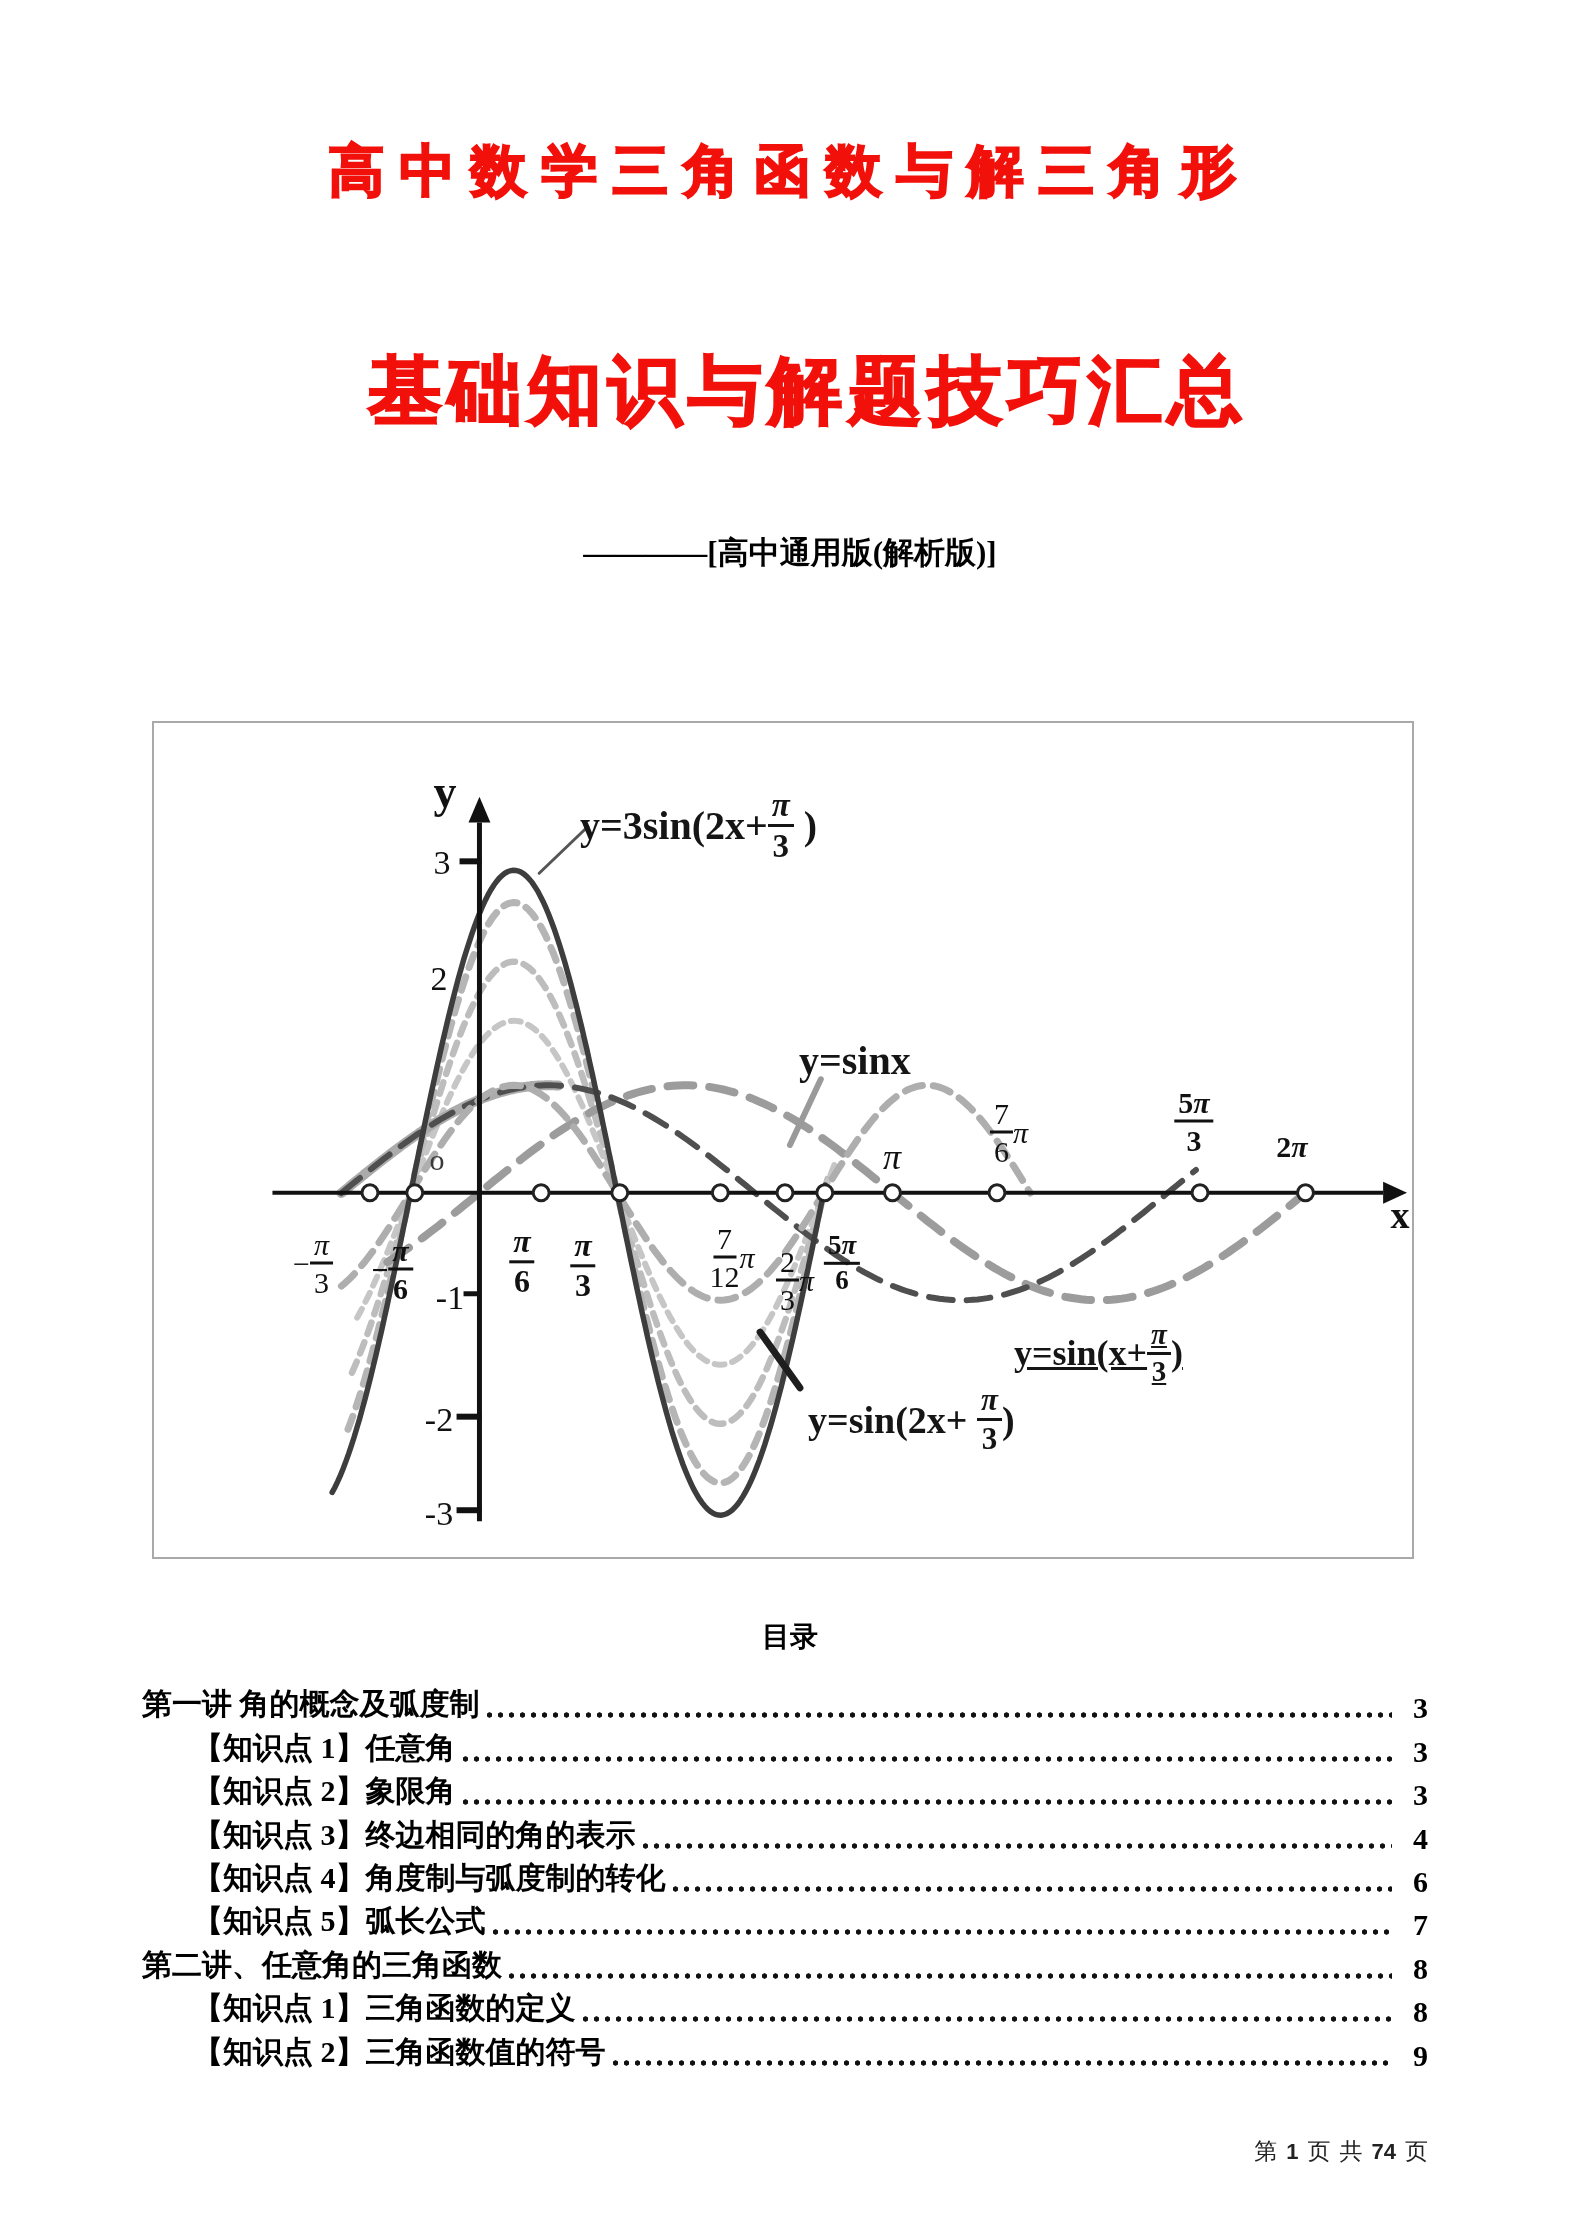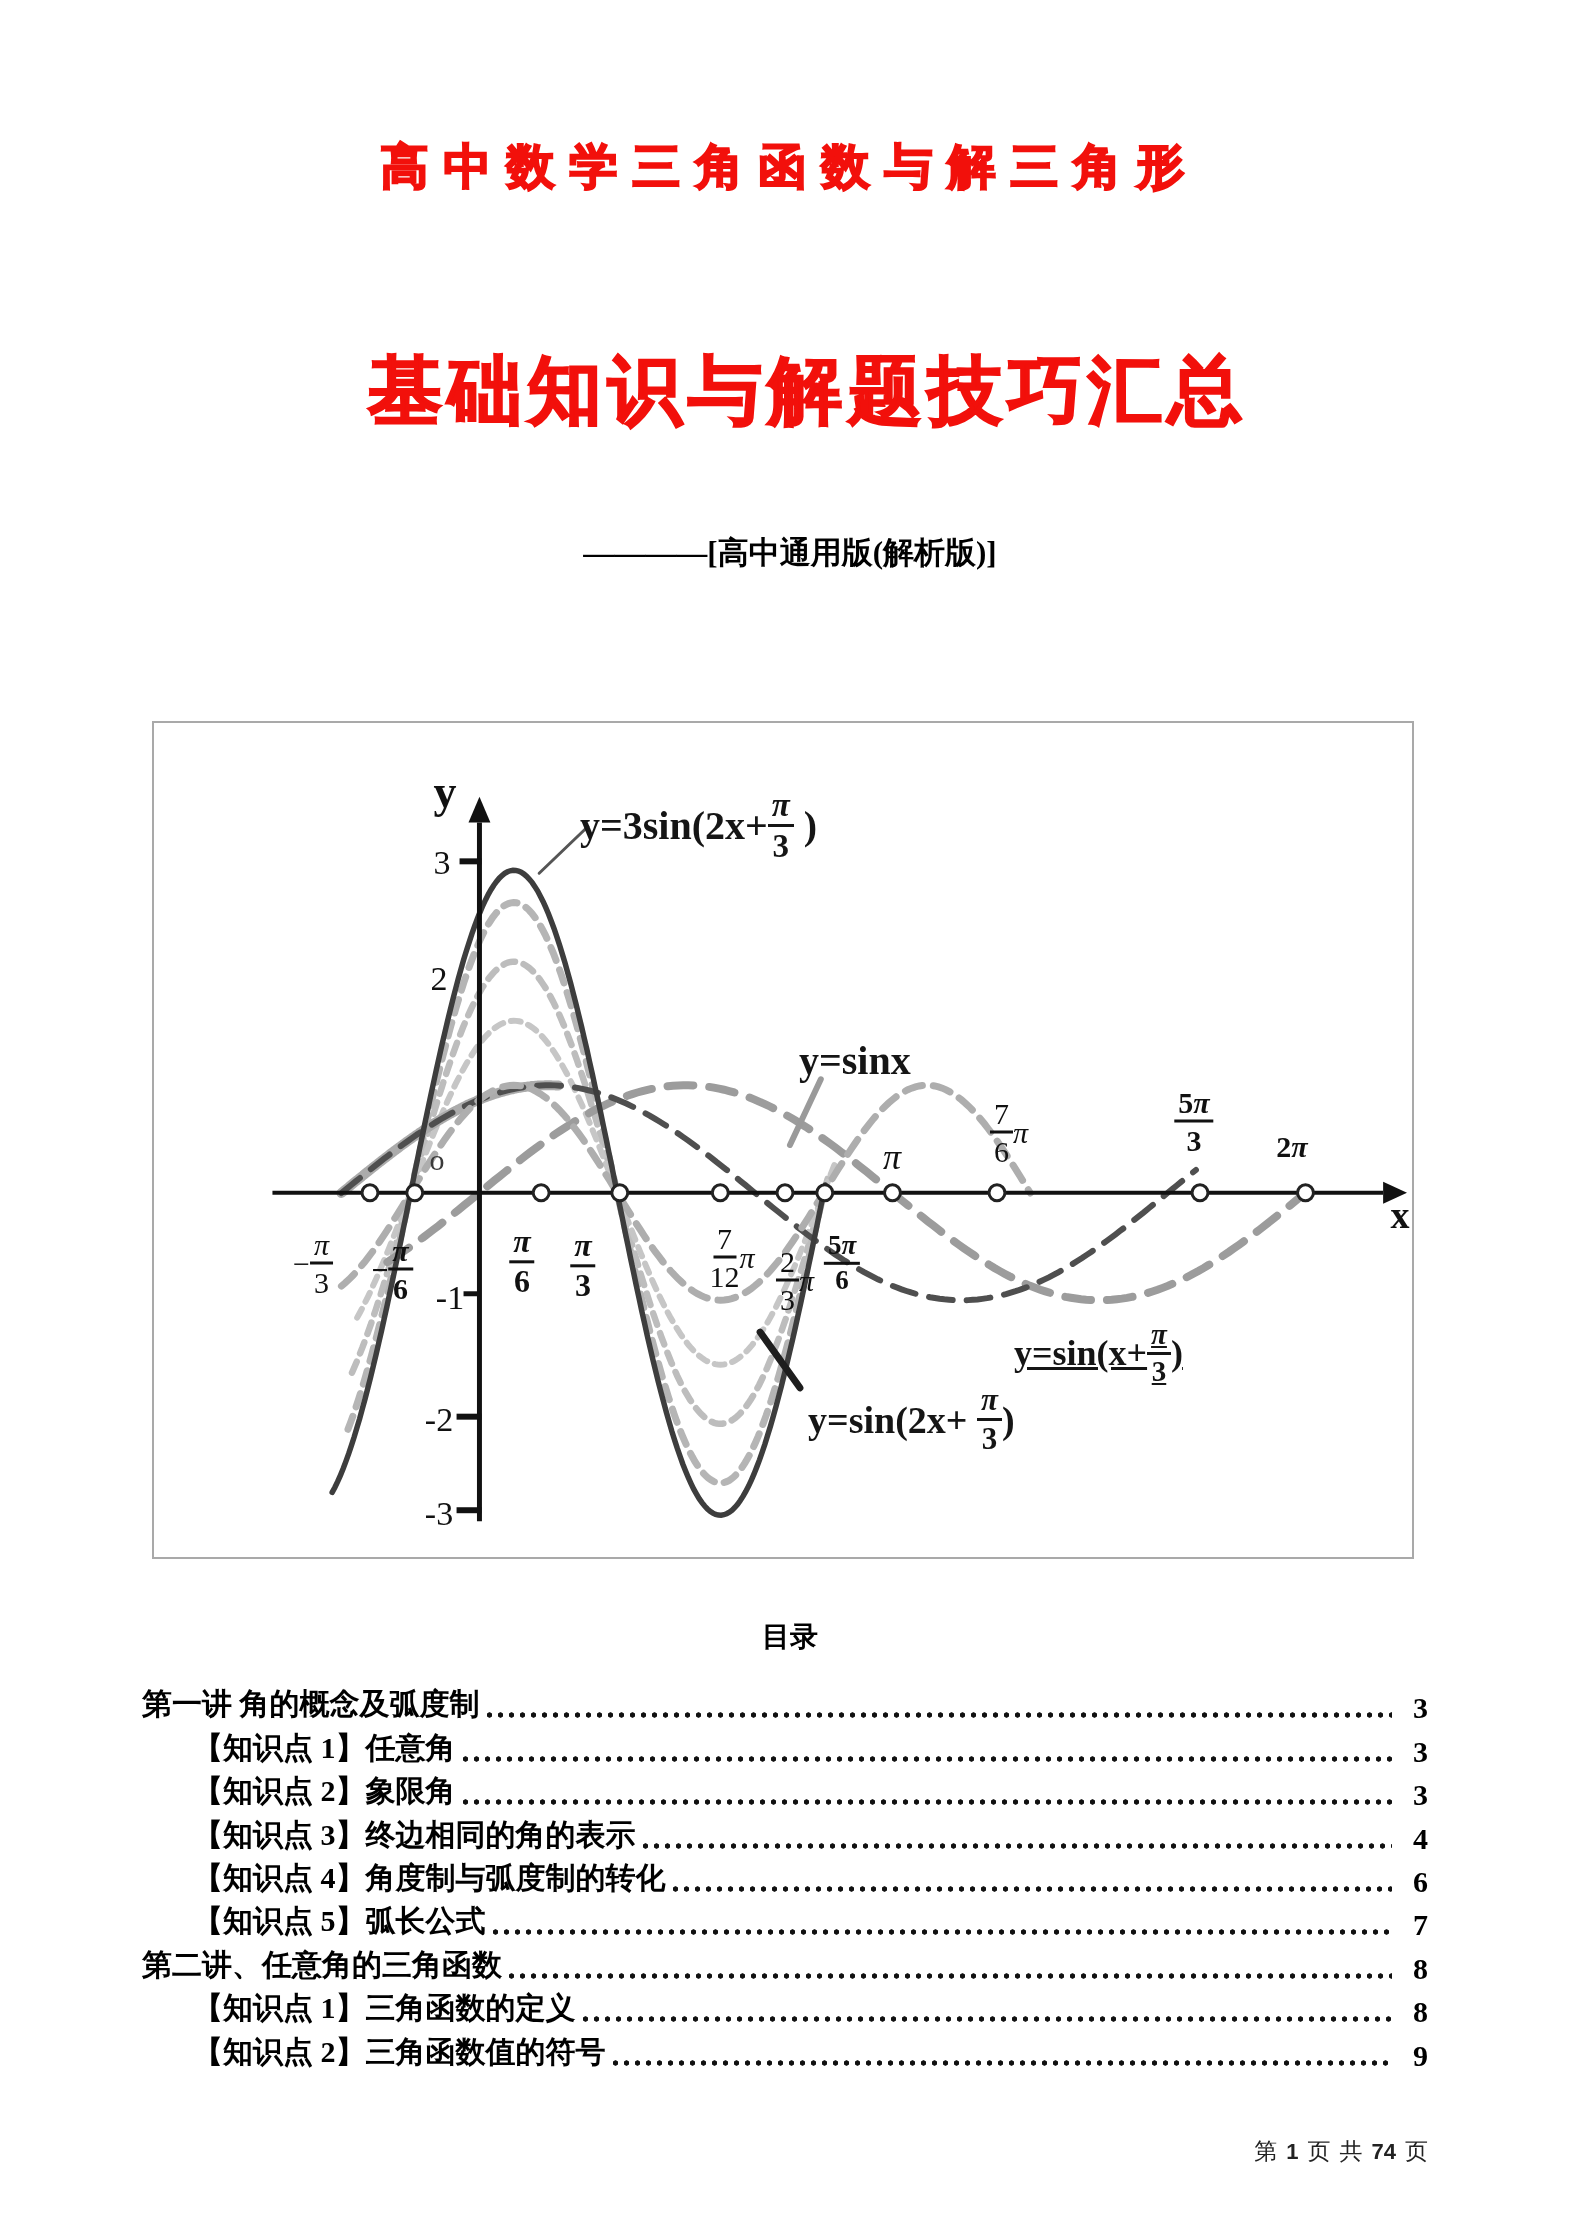--- a/index.html
+++ b/index.html
@@ -1,21 +1,21 @@
 <!DOCTYPE html>
 <html style="--red: #f2100b;"><head>
 <meta charset="utf-8">
 <style>
   html,body{margin:0;padding:0;}
   body{width:1580px;height:2237px;background:#ffffff;position:relative;overflow:hidden;
        font-family:"Liberation Serif",serif;color:#000;}
   .abs{position:absolute;}
   .title{left:0;right:0;text-align:center;font-family:"Liberation Sans",sans-serif;
          font-weight:900;color:var(--red,#f2100b);line-height:1.05;-webkit-text-stroke:2px currentColor;}
-  #title1{top:142px;font-size:48px;letter-spacing:15px;}
+  #title1{top:142px;font-size:56px;letter-spacing:15px;}
   #title2{top:352px;font-size:74px;letter-spacing:6px;padding-left:36px;}
   #subtitle{top:532px;left:0;right:0;text-align:center;font-size:31px;font-weight:700;}
   
   #figure{left:152px;top:721px;width:1262px;height:838px;border:2px solid #a9a9a9;box-sizing:border-box;background:#fff;}
   #plot-svg{position:absolute;left:0;top:0;width:100%;height:100%;}
   #plot-labels{position:absolute;left:0;top:0;width:100%;height:100%;pointer-events:none;}
   .ytick{position:absolute;transform:translate(-50%,-50%);font-size:34px;line-height:1;color:#111;}
   .xtick{position:absolute;display:inline-flex;align-items:center;transform:translate(-50%,-50%);
          line-height:1;white-space:pre;color:#111;}
   .xtick.b,.frac.b{font-weight:700;}

